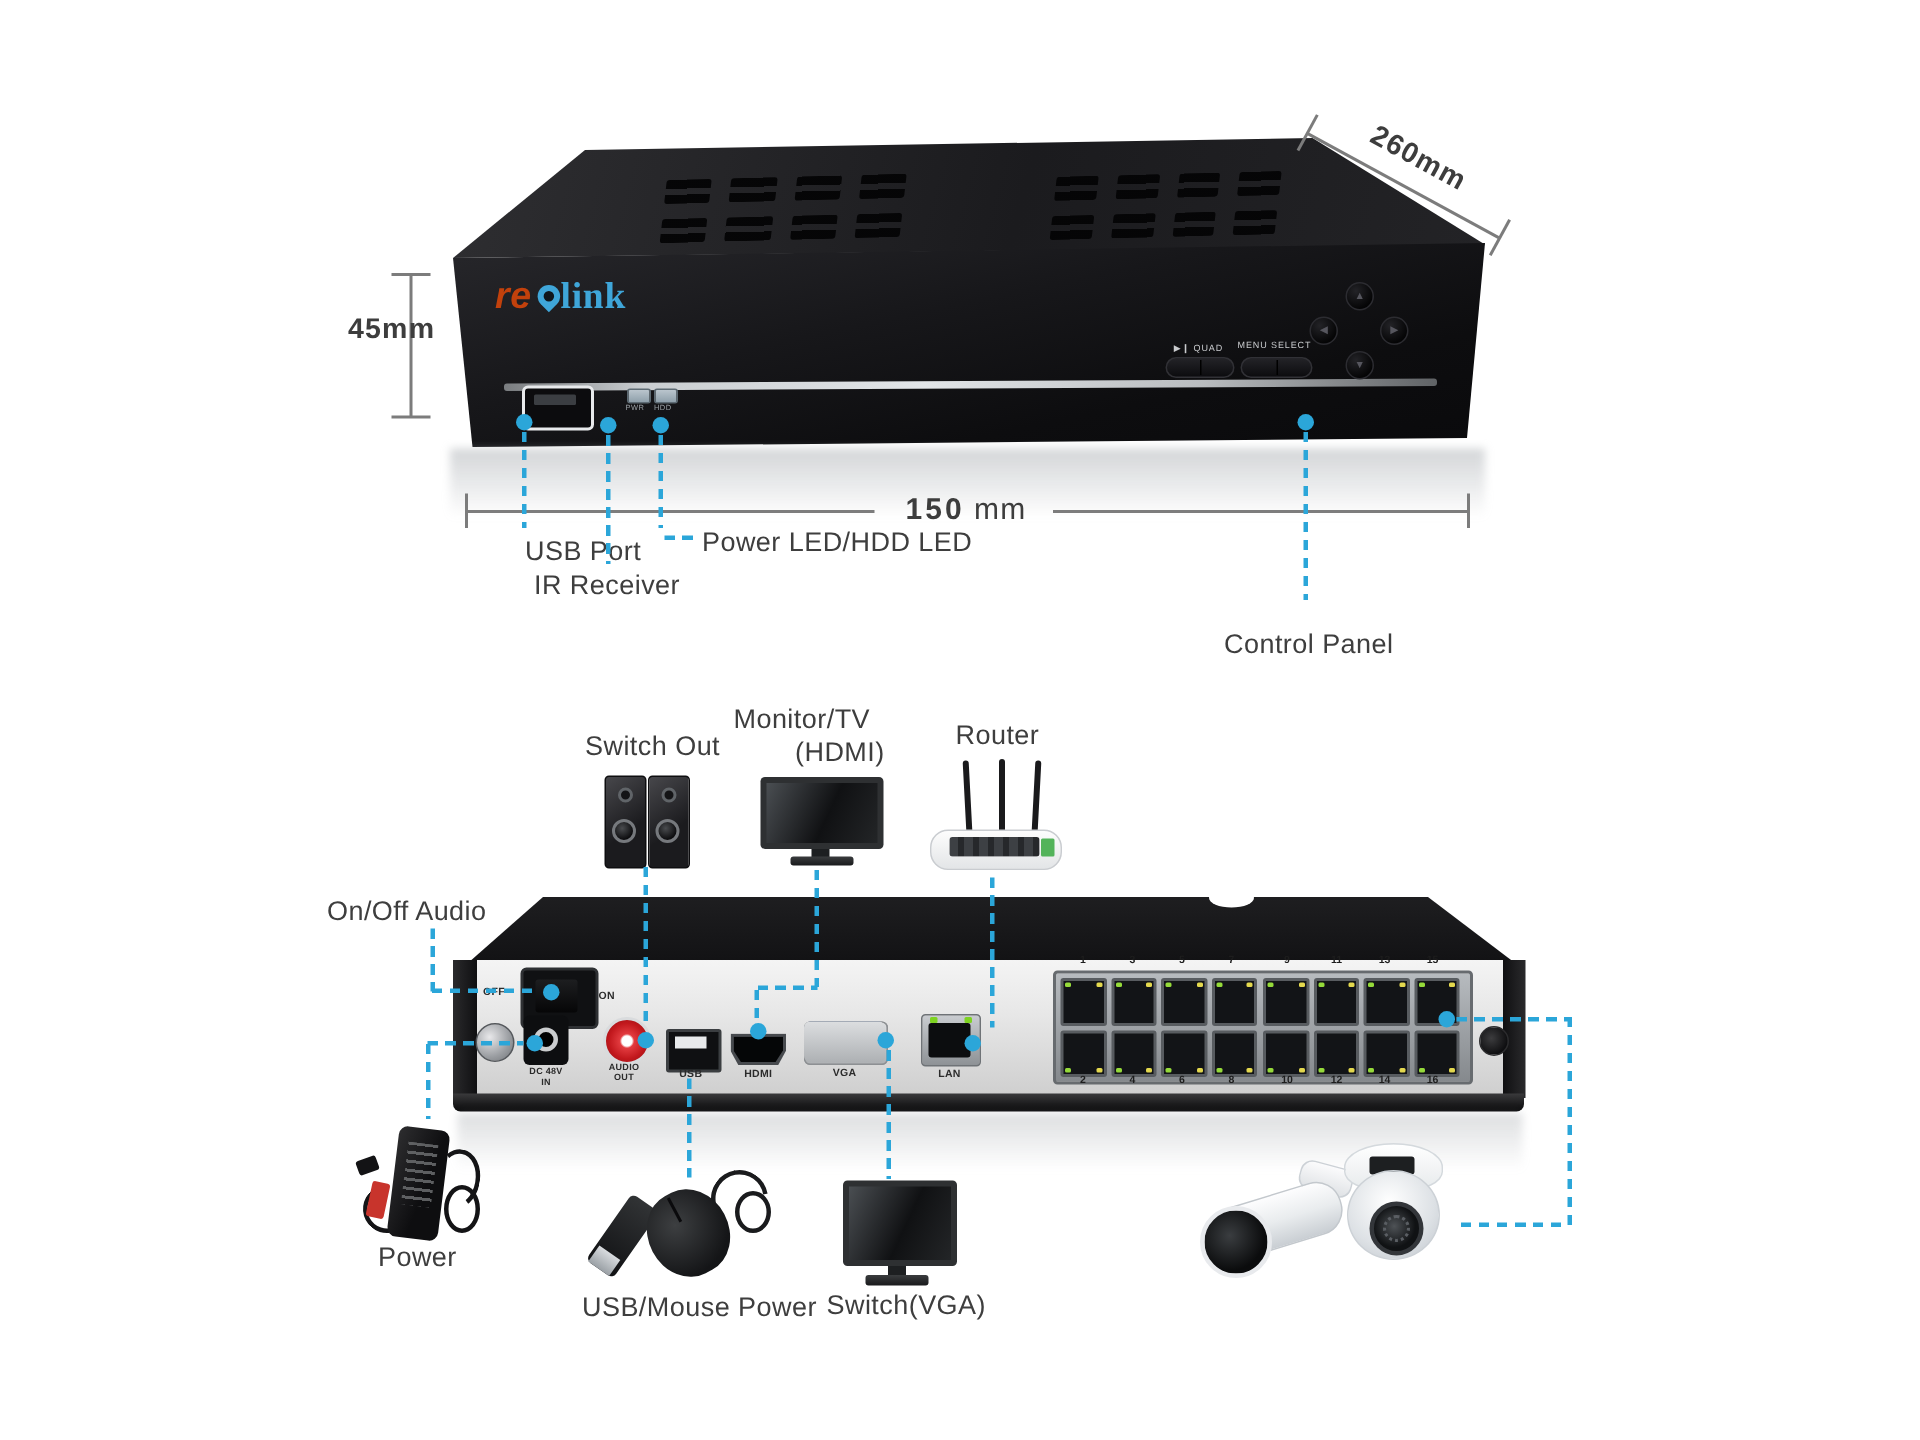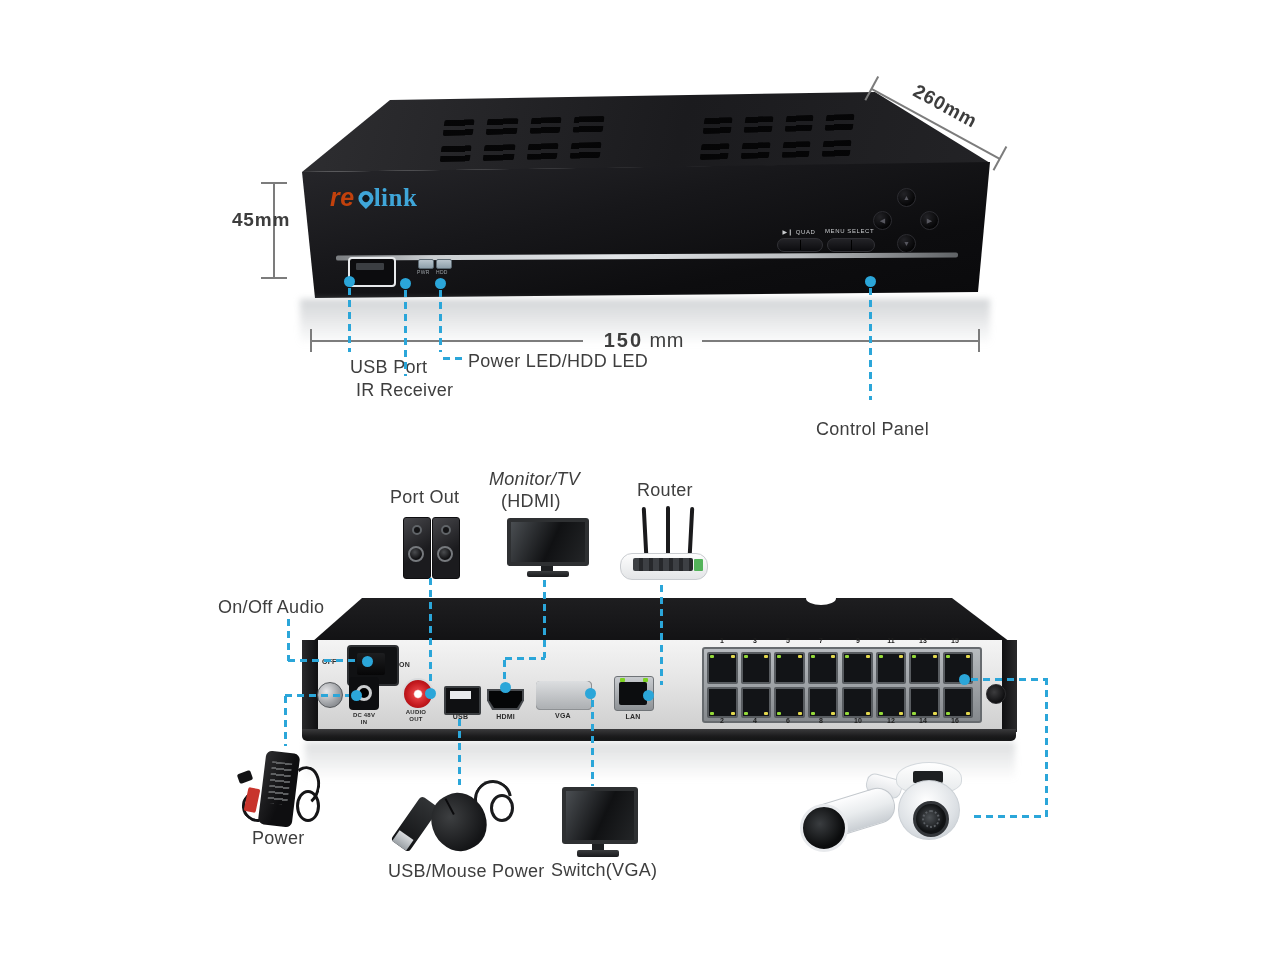--- a/index.html
+++ b/index.html
@@ -223,32 +223,32 @@
 
   <div class="dot" style="left:435px;top:278px;"></div>
   <div class="vd" style="left:439px;top:290px;height:62px;"></div>
   <div class="hd" style="left:443px;top:357px;width:20px;"></div>
   <div class="lbl" style="left:468px;top:351px;">Power LED/HDD LED</div>
 
   <div class="dot" style="left:865px;top:276px;"></div>
   <div class="vd" style="left:869px;top:288px;height:112px;"></div>
   <div class="lbl" style="left:816px;top:419px;">Control Panel</div>
 
-  <div class="lbl" style="left:390px;top:487px;">Port Out</div>
+  <div class="lbl" style="left:390px;top:487px;">Switch Out</div>
   <div class="spk" style="left:403px;top:517px;">
       <i class="tw"></i>
       <i class="wf"></i>
     </div>
   <div class="spk" style="left:432px;top:517px;">
       <i class="tw"></i>
       <i class="wf"></i>
     </div>
 
-  <div class="lbl" style="left:489px;top:469px;font-style:italic;">Monitor/TV</div>
-  <div class="lbl" style="left:501px;top:491px;">(HDMI)</div>
+  <div class="lbl" style="left:489px;top:469px;">Monitor/TV</div>
+  <div class="lbl" style="left:530px;top:491px;">(HDMI)</div>
   <div class="mon" style="left:507px;top:518px;width:82px;height:48px;">
       <div class="scr"></div>
     </div>
   <div class="mstand" style="left:541px;top:566px;width:12px;height:6px;"></div>
   <div class="mbase" style="left:527px;top:571px;width:42px;height:6px;"></div>
 
   <div class="lbl" style="left:637px;top:480px;">Router</div>
   <div class="ant" style="left:643px;top:507px;height:48px;transform:rotate(-3deg);"></div>
   <div class="ant" style="left:666px;top:506px;height:49px;"></div>
   <div class="ant" style="left:689px;top:507px;height:48px;transform:rotate(3deg);"></div>

